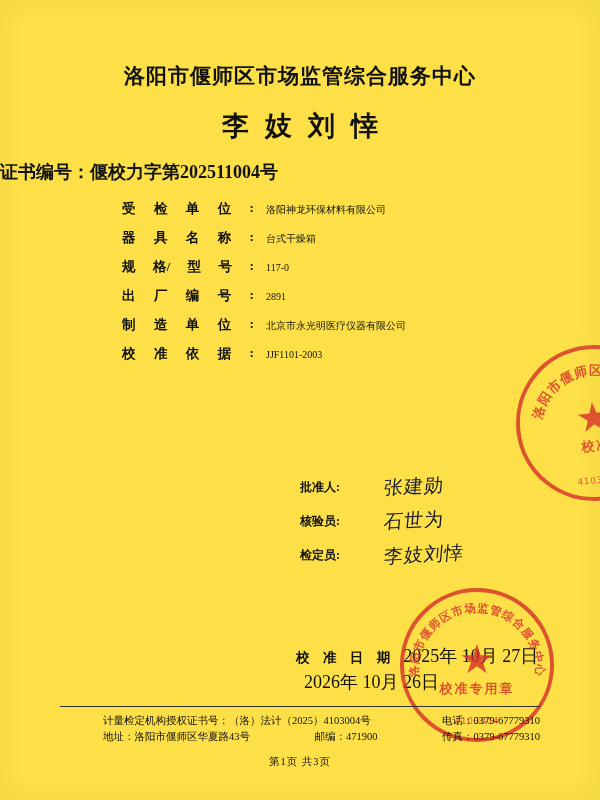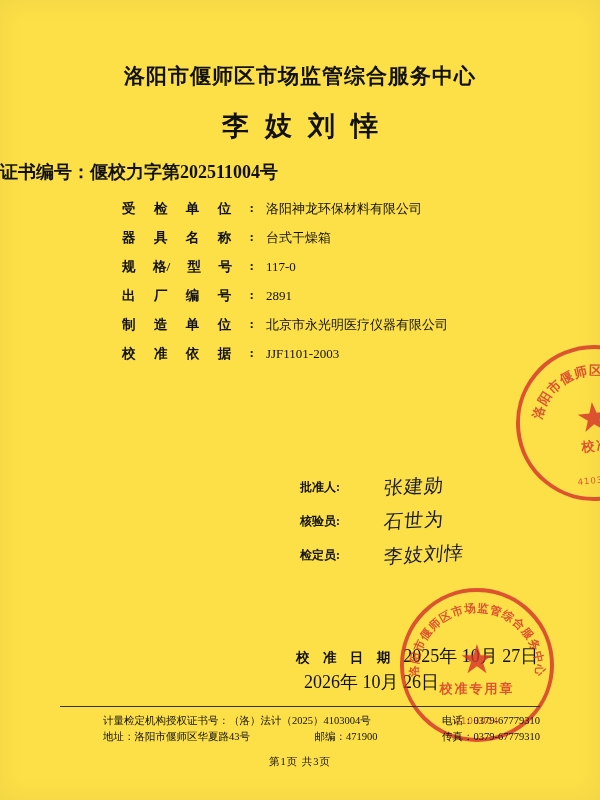--- a/index.html
+++ b/index.html
@@ -76,21 +76,21 @@
     width: 132px;
     font-size: 13.5px;
     font-weight: bold;
     display: flex;
     justify-content: space-between;
     letter-spacing: 0px;
     white-space: nowrap;
   }
   .field-label span { display: inline-block; }
   .field-value {
-    font-size: 13px;
+    font-size: 10px;
     padding-left: 12px;
     white-space: nowrap;
   }
 
   .signatures {
     position: absolute;
     top: 470px;
     left: 300px;
     width: 240px;
   }

